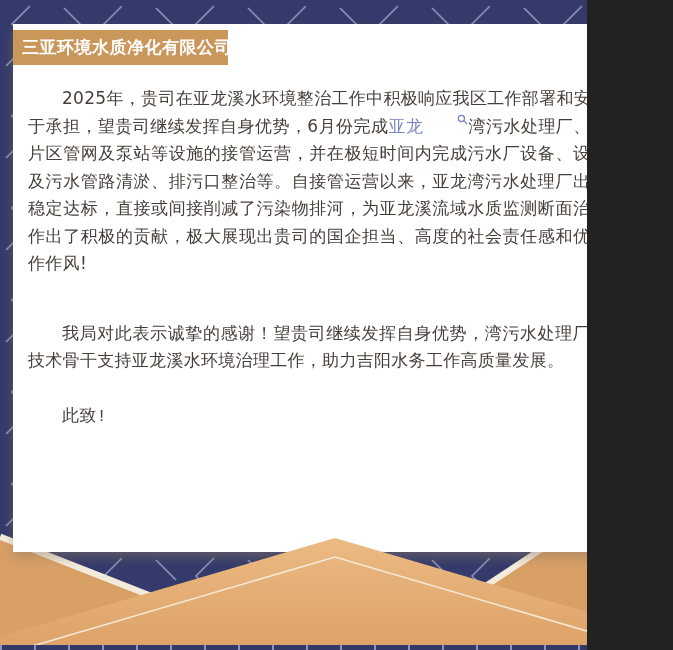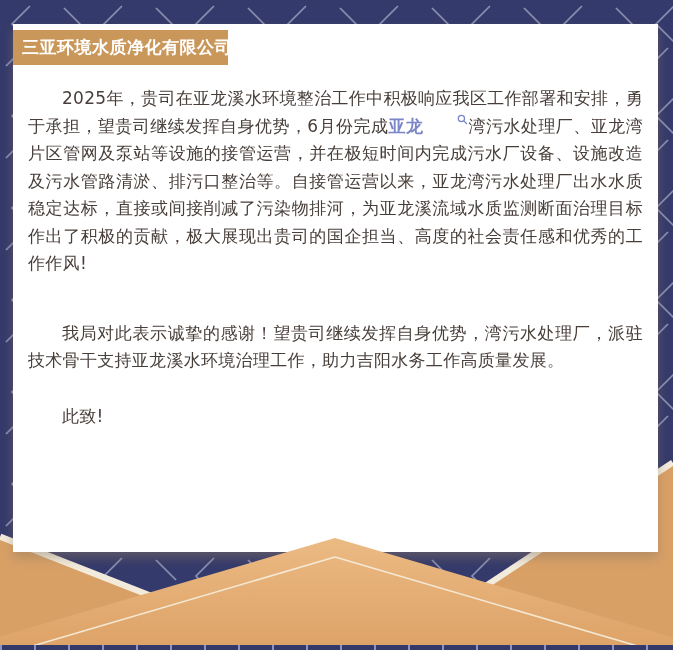--- a/index.html
+++ b/index.html
@@ -1,17 +1,17 @@
 <!DOCTYPE html>
 <html><head>
 <meta charset="utf-8">
 <style>
   html,body{margin:0;padding:0;background:#222;}
   .canvas{
-    position:relative;width:673px;height:650px;overflow:hidden;
+    position:relative;width:587px;height:650px;overflow:hidden;
     background:#be185d;
     font-family:"DejaVu Sans","Liberation Sans",sans-serif;
   }
   .bg-pattern{position:absolute;inset:0;z-index:0;}
   .flaps-behind{position:absolute;inset:0;z-index:1;pointer-events:none;}
   .letter-card{
     position:absolute;left:13px;top:24px;width:645px;height:528px;z-index:2;
     background:#ffffff;box-sizing:border-box;
     box-shadow:0 6px 10px rgba(140,120,100,.45);
   }
@@ -20,22 +20,22 @@
     background:#CA975B;color:#fff;font-weight:bold;font-size:17px;
     padding-left:9px;box-sizing:border-box;letter-spacing:.5px;white-space:nowrap;
   }
   .body-text{
     color:#473E39;font-size:17px;line-height:27.5px;letter-spacing:.3px;
     padding:0 15px;text-align:justify;
   }
   .body-text p{margin:0;text-indent:2em;}
   .p1{margin-top:20px !important;}
   .p2{margin-top:42px !important;}
-  .closing{margin-top:28px !important;}
-  .entity-link{color:#7B86C8;cursor:pointer;font-weight:bold;}
+  .closing{margin-top:28px !important;font-family:Liberation Mono, monospace;}
+  .entity-link{color:#7B86C8;cursor:pointer;}
   .sup-icon{display:inline-block;transform:translateY(-7px);line-height:0;}
   .signature-block{
     width:260px;margin:36px 88px 0 auto;text-align:center;
     color:#473E39;font-size:17px;line-height:30px;letter-spacing:.3px;
   }
   .flaps-front{position:absolute;inset:0;z-index:3;pointer-events:none;}
   .bottom-strip{
     position:absolute;left:0;bottom:0;width:673px;height:5px;z-index:4;
     background:repeating-linear-gradient(90deg,#8D96BA 0 2px,#333968 2px 34px);
   }

